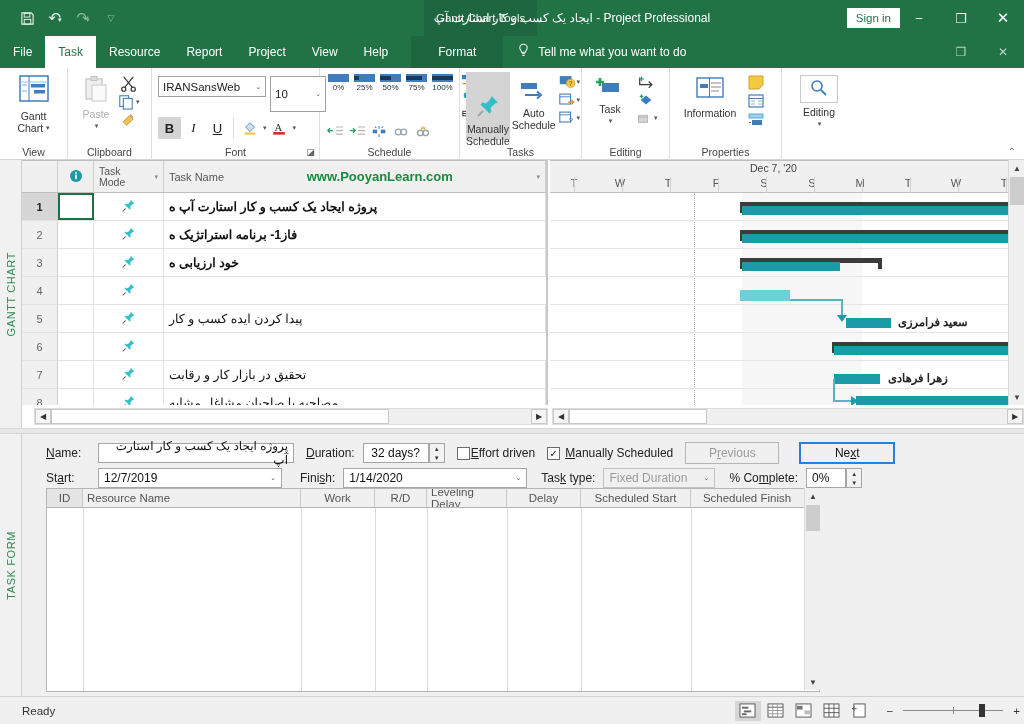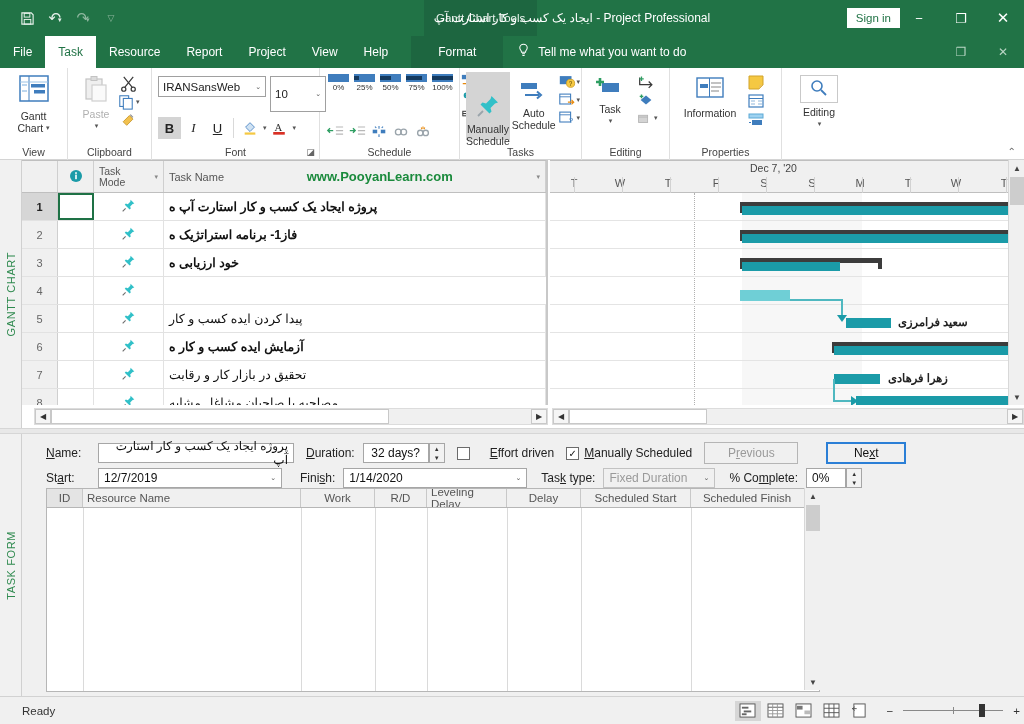--- a/index.html
+++ b/index.html
@@ -762,21 +762,20 @@
 
         <div class="trow">
           <div class="cell c-id">6</div>
           <div class="cell c-info"></div>
           <div class="cell c-mode">
             <span><svg width="15" height="15" viewBox="0 0 18 18">
                   <path d="M11.5 2l4.5 4.5-2 .7-3 3 .7 2.3-1.3 1.3L4.5 8l1.3-1.3 2.3.7 3-3z" fill="#31c0c8"></path>
                   <path d="M5.5 12.5l-3.5 3.5" stroke="#6b6b6b" stroke-width="1.3"></path>
                 </svg></span>
           </div>
-          <div class="cell c-name bold" style="padding-right:30px;">آزمایش ایده کسب و کار ه</div>
         </div>
 
         <div class="trow">
           <div class="cell c-id">7</div>
           <div class="cell c-info"></div>
           <div class="cell c-mode">
             <span><svg width="15" height="15" viewBox="0 0 18 18">
                   <path d="M11.5 2l4.5 4.5-2 .7-3 3 .7 2.3-1.3 1.3L4.5 8l1.3-1.3 2.3.7 3-3z" fill="#31c0c8"></path>
                   <path d="M5.5 12.5l-3.5 3.5" stroke="#6b6b6b" stroke-width="1.3"></path>
                 </svg></span>
@@ -912,32 +911,32 @@
       <span class="flbl" style="margin-left:12px;">
         <span class="u">D</span>uration:
       </span>
       <div class="finput" style="width:66px;margin-left:8px;justify-content:center;">
         <span>32 days?</span>
       </div>
       <div class="spin">
           <div>▲</div>
           <div>▼</div>
         </div>
-      <div style="display:flex;align-items:center;gap:20px;margin-left:12px;">
+      <div style="display:flex;align-items:center;gap:1px;margin-left:12px;">
         <span class="cbx"></span>
         <span class="flbl"><span class="u">E</span>ffort driven</span>
       </div>
       <div style="display:flex;align-items:center;gap:5px;margin-left:12px;">
         <span class="cbx">✓</span>
         <span class="flbl"><span class="u">M</span>anually Scheduled</span>
       </div>
       <div class="fbtn" style="width:94px;margin-left:12px;">
         <span>P<span class="u">r</span>evious</span>
       </div>
-      <div class="fbtn prim" style="width:80px;margin-left:28px;">
+      <div class="fbtn prim" style="width:96px;margin-left:20px;">
         <span>Ne<span class="u">x</span>t</span>
       </div>
     </div>
 
     <div style="position:absolute;left:24px;top:34px;display:flex;align-items:center;">
       <span class="flbl" style="width:52px;">St<span class="u">a</span>rt:</span>
       <div class="fcombo" style="width:184px;">
         <span>12/7/2019</span>
         <span class="caret">⌄</span>
       </div>

